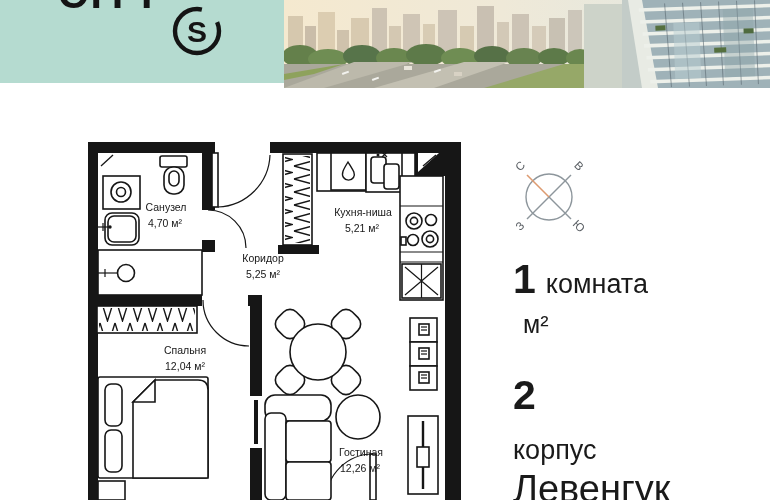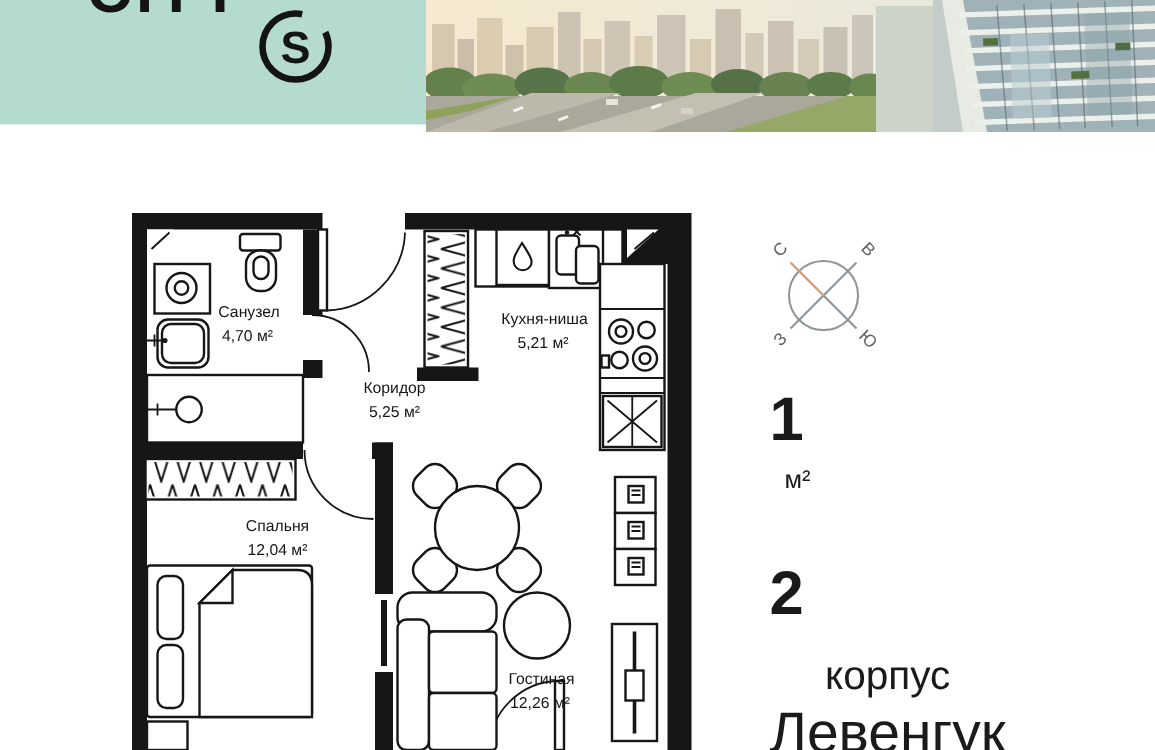--- a/index.html
+++ b/index.html
@@ -20,24 +20,24 @@
   .arc{fill:none;stroke:#161616;stroke-width:1.2;}
   .rlab{font-size:10.5px;font-weight:500;fill:#161616;text-anchor:middle;}
   
   .compass{position:absolute;left:498px;top:146px;}
   .clab{font-size:11.5px;font-weight:500;fill:#5c6166;text-anchor:middle;}
   
   .drow{position:absolute;left:513px;display:flex;align-items:baseline;white-space:nowrap;}
   .dnum{font-weight:700;color:#1a1a1a;}
   .dlab{font-weight:400;color:#1a1a1a;margin-left:10px;}
   .row-rooms{top:256px;}  .row-rooms .dnum{font-size:41px;} .row-rooms .dlab{font-size:27px;}
-  .row-area{top:310px;}   .row-area .dnum{font-size:47px;}  .row-area .dlab{font-size:17px;font-weight:500;}
+  .row-area{top:310px;}   .row-area .dnum{font-size:47px;}  .row-area .dlab{font-size:25px;font-weight:500;}
   .row-floor{top:372px;}  .row-floor .dnum{font-size:41px;} .row-floor .dlab{font-size:27px;}
   .building{position:absolute;left:513px;top:436px;color:#1a1a1a;}
-  .b-label{font-size:27px;font-weight:500;line-height:1.1;text-align:center;}
+  .b-label{font-size:27px;font-weight:500;line-height:1.1;}
   .b-name{font-size:38px;font-weight:500;line-height:1.2;margin-top:1px;}
 </style>
 </head>
 <body>
 
 <div class="page">
 
   <div class="header">
     <div class="brand">
       <div class="brand-city">CITY</div>
@@ -277,20 +277,21 @@
     <line x1="51" y1="51" x2="73" y2="73" stroke="#8d969c" stroke-width="1.4"></line>
     <line x1="29" y1="29" x2="51" y2="51" stroke="#dd9b71" stroke-width="1.6"></line>
     <text class="clab" x="22" y="24" transform="rotate(-45 22 20)">С</text>
     <text class="clab" x="81" y="24" transform="rotate(45 81 20)">В</text>
     <text class="clab" x="22" y="84" transform="rotate(-45 22 80)">З</text>
     <text class="clab" x="81" y="84" transform="rotate(45 81 80)">Ю</text>
   </svg>
 
   <div class="drow row-rooms">
     <span class="dnum">1</span>
+    <span class="dlab">комната</span>
   </div>
   <div class="drow row-area">
     <span class="dlab">м²</span>
   </div>
   <div class="drow row-floor">
     <span class="dnum">2</span>
   </div>
   <div class="building">
     <div class="b-label">корпус</div>
     <div class="b-name">Левенгук</div>

